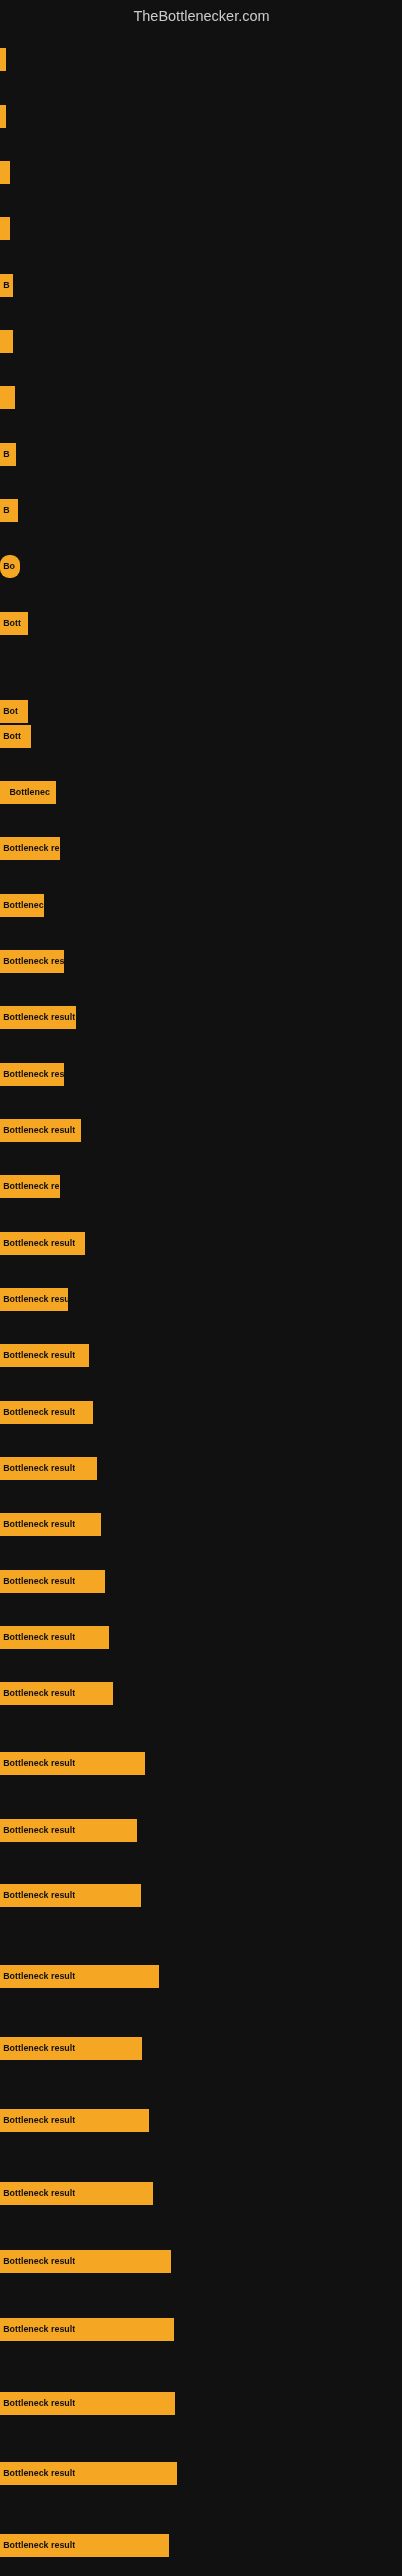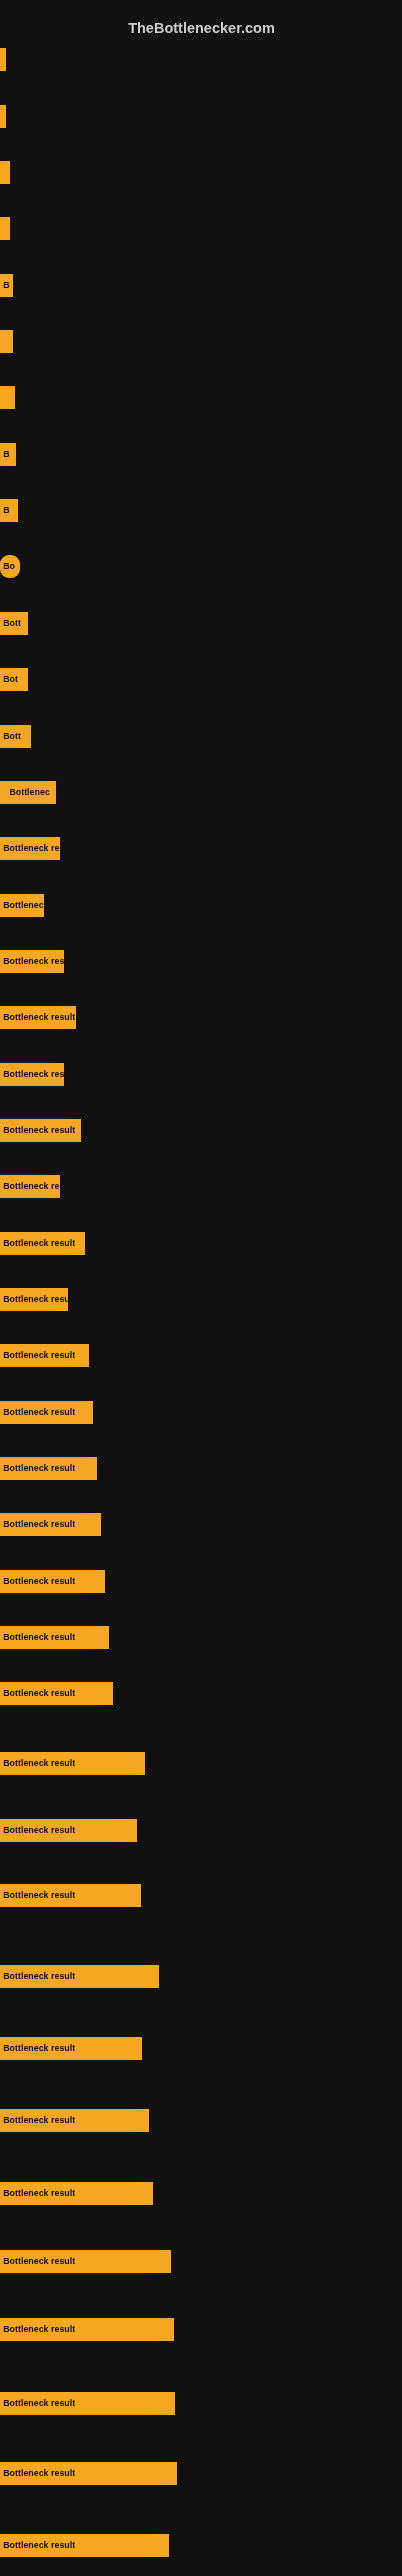--- a/index.html
+++ b/index.html
@@ -13,22 +13,22 @@
       width: 403px;
       min-height: 2576px;
       font-family: Arial, sans-serif;
       position: relative;
     }
 
     .site-title {
       color: #cccccc;
       font-size: 14.5px;
       text-align: center;
-      padding: 20px 0 4px 0;
-      font-weight: bold;
+      padding: 8px 0 4px 0;
+      font-weight: normal;
     }
 
     .chart-area {
       position: relative;
       width: 403px;
       height: 2576px;
     }
 
     .bar-item {
       position: absolute;
@@ -80,21 +80,21 @@
       </div>
       <div class="bar-item" style="top: 499px; width: 17.7px;">
         <span class="bar-label">B</span>
       </div>
       <div class="bar-item" style="top: 555px; width: 20px; border-radius: 9px;">
         <span class="bar-label">Bo</span>
       </div>
       <div class="bar-item" style="top: 612px; width: 28px;">
         <span class="bar-label">Bott</span>
       </div>
-      <div class="bar-item" style="top: 668px; width: 28px; text-align: center;">
+      <div class="bar-item" style="top: 700px; width: 28px; text-align: center;">
         <span class="bar-label">Bot</span>
       </div>
       <div class="bar-item" style="top: 725px; width: 31px;">
         <span class="bar-label">Bott</span>
       </div>
       <div class="bar-item" style="top: 781px; width: 56px; justify-content: center;">
         <span class="bar-label">Bottlenec</span>
       </div>
       <div class="bar-item" style="top: 837px; width: 60px;">
         <span class="bar-label">Bottleneck re</span>

